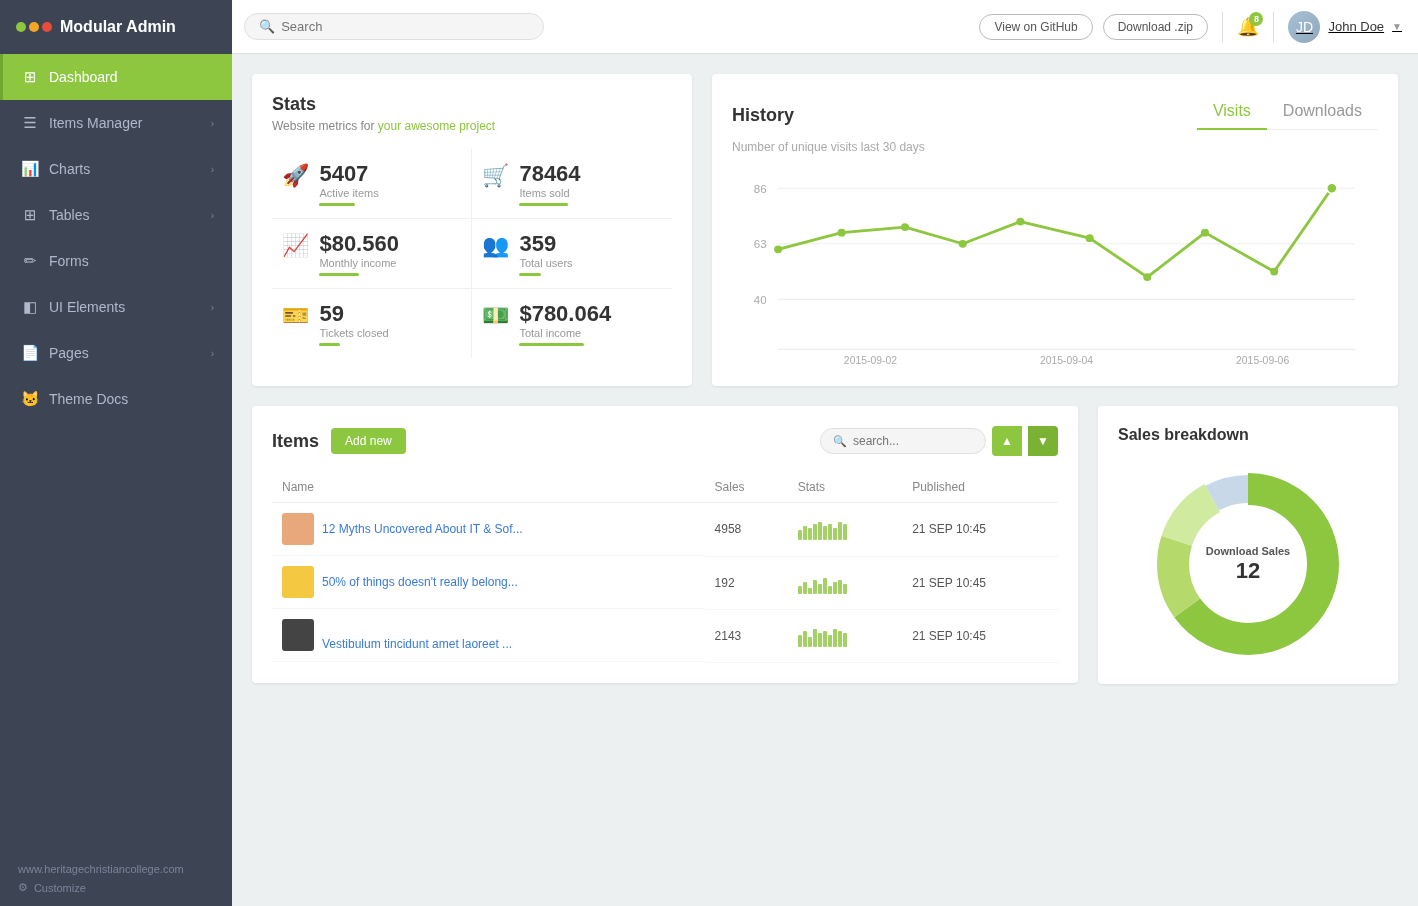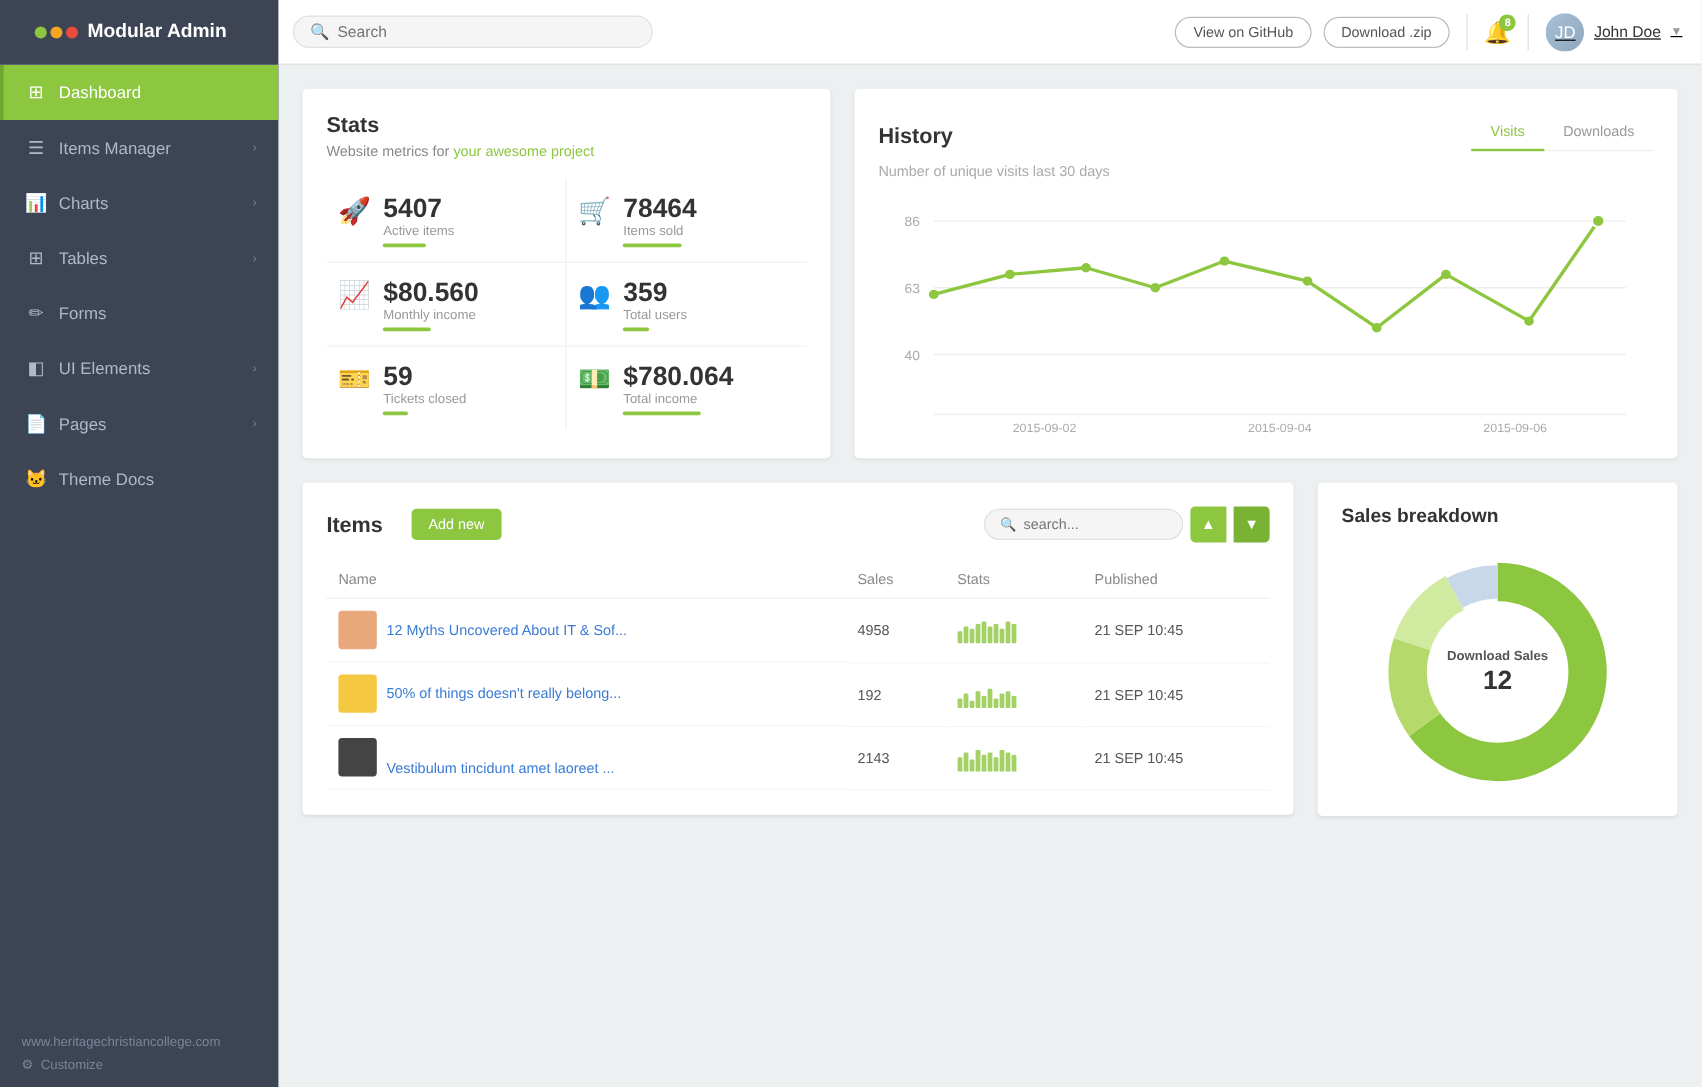--- a/index.html
+++ b/index.html
@@ -18,21 +18,21 @@
       flex-shrink: 0;
     }
     .topbar-logo {
       display: flex;
       align-items: center;
       gap: 8px;
       background: #3d4554;
       width: 232px;
       height: 54px;
       margin-left: -16px;
-      padding-left: 29px;
+      padding-left: 16px;
       flex-shrink: 0;
     }
     .logo-dots {
       display: flex;
       gap: 3px;
       align-items: center;
     }
     .logo-dot {
       width: 10px; height: 10px; border-radius: 50%;
     }
@@ -223,21 +223,21 @@
     }
     .history-tabs {
       display: flex;
       gap: 0;
       border-bottom: 1px solid #eee;
       margin-bottom: 10px;
       padding-bottom: 0;
     }
     .history-tab {
       padding: 8px 16px;
-      font-size: 12px;
+      font-size: 16px;
       cursor: pointer;
       color: #999;
       border-bottom: 2px solid transparent;
       margin-bottom: -1px;
       text-align: center;
     }
     .history-tab.active { color: #8dc63f; border-bottom-color: #8dc63f; }
     .history-subtitle { font-size: 12px; color: #aaa; margin-bottom: 12px; }
 
     
@@ -253,21 +253,21 @@
     
     .items-section {
       display: flex;
       gap: 20px;
       align-items: flex-start;
     }
     .items-card { flex: 1; }
     .items-header {
       display: flex;
       align-items: center;
-      gap: 24px;
+      gap: 12px;
       margin-bottom: 16px;
     }
     .items-title { font-size: 18px; font-weight: 600; color: #333; }
     .btn-green {
       background: #8dc63f;
       color: #fff;
       border: none;
       border-radius: 4px;
       padding: 6px 14px;
       font-size: 12px;

